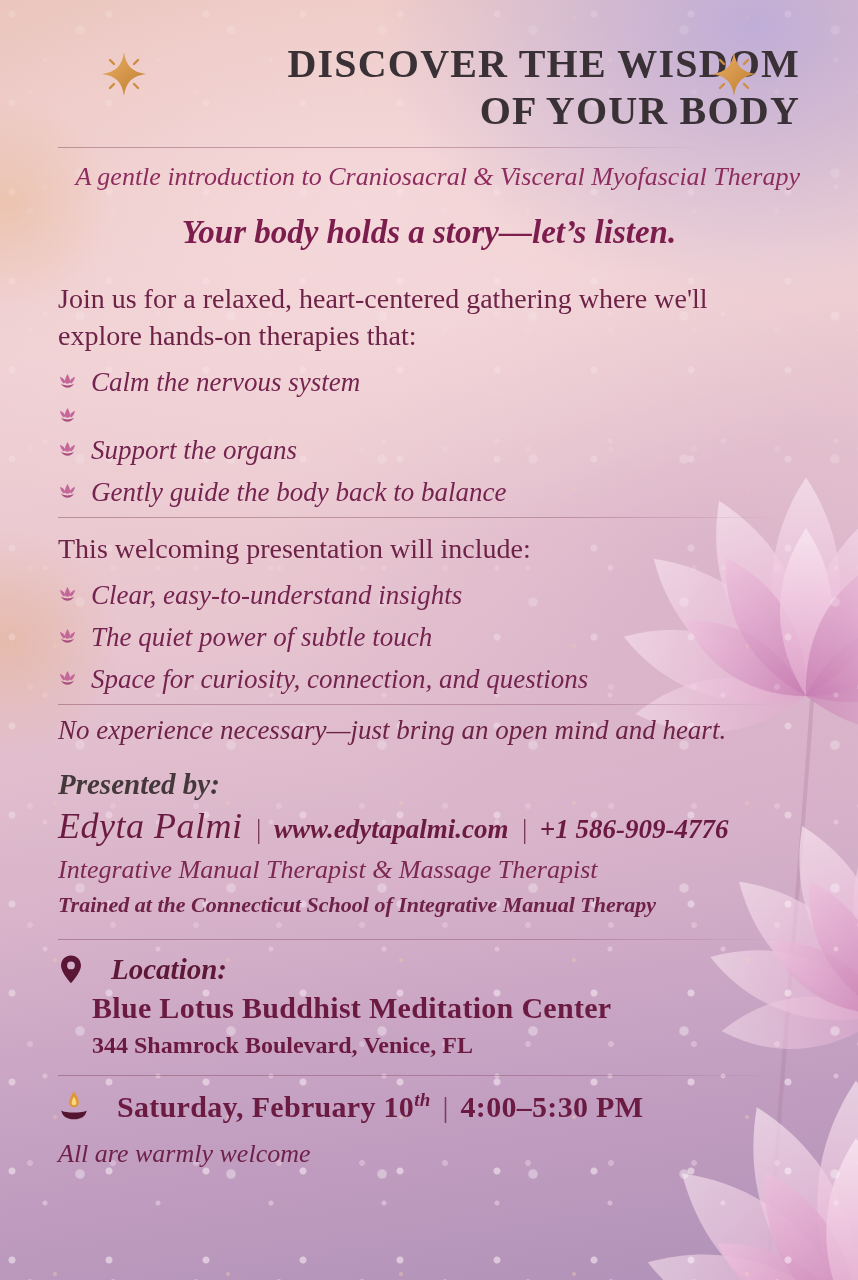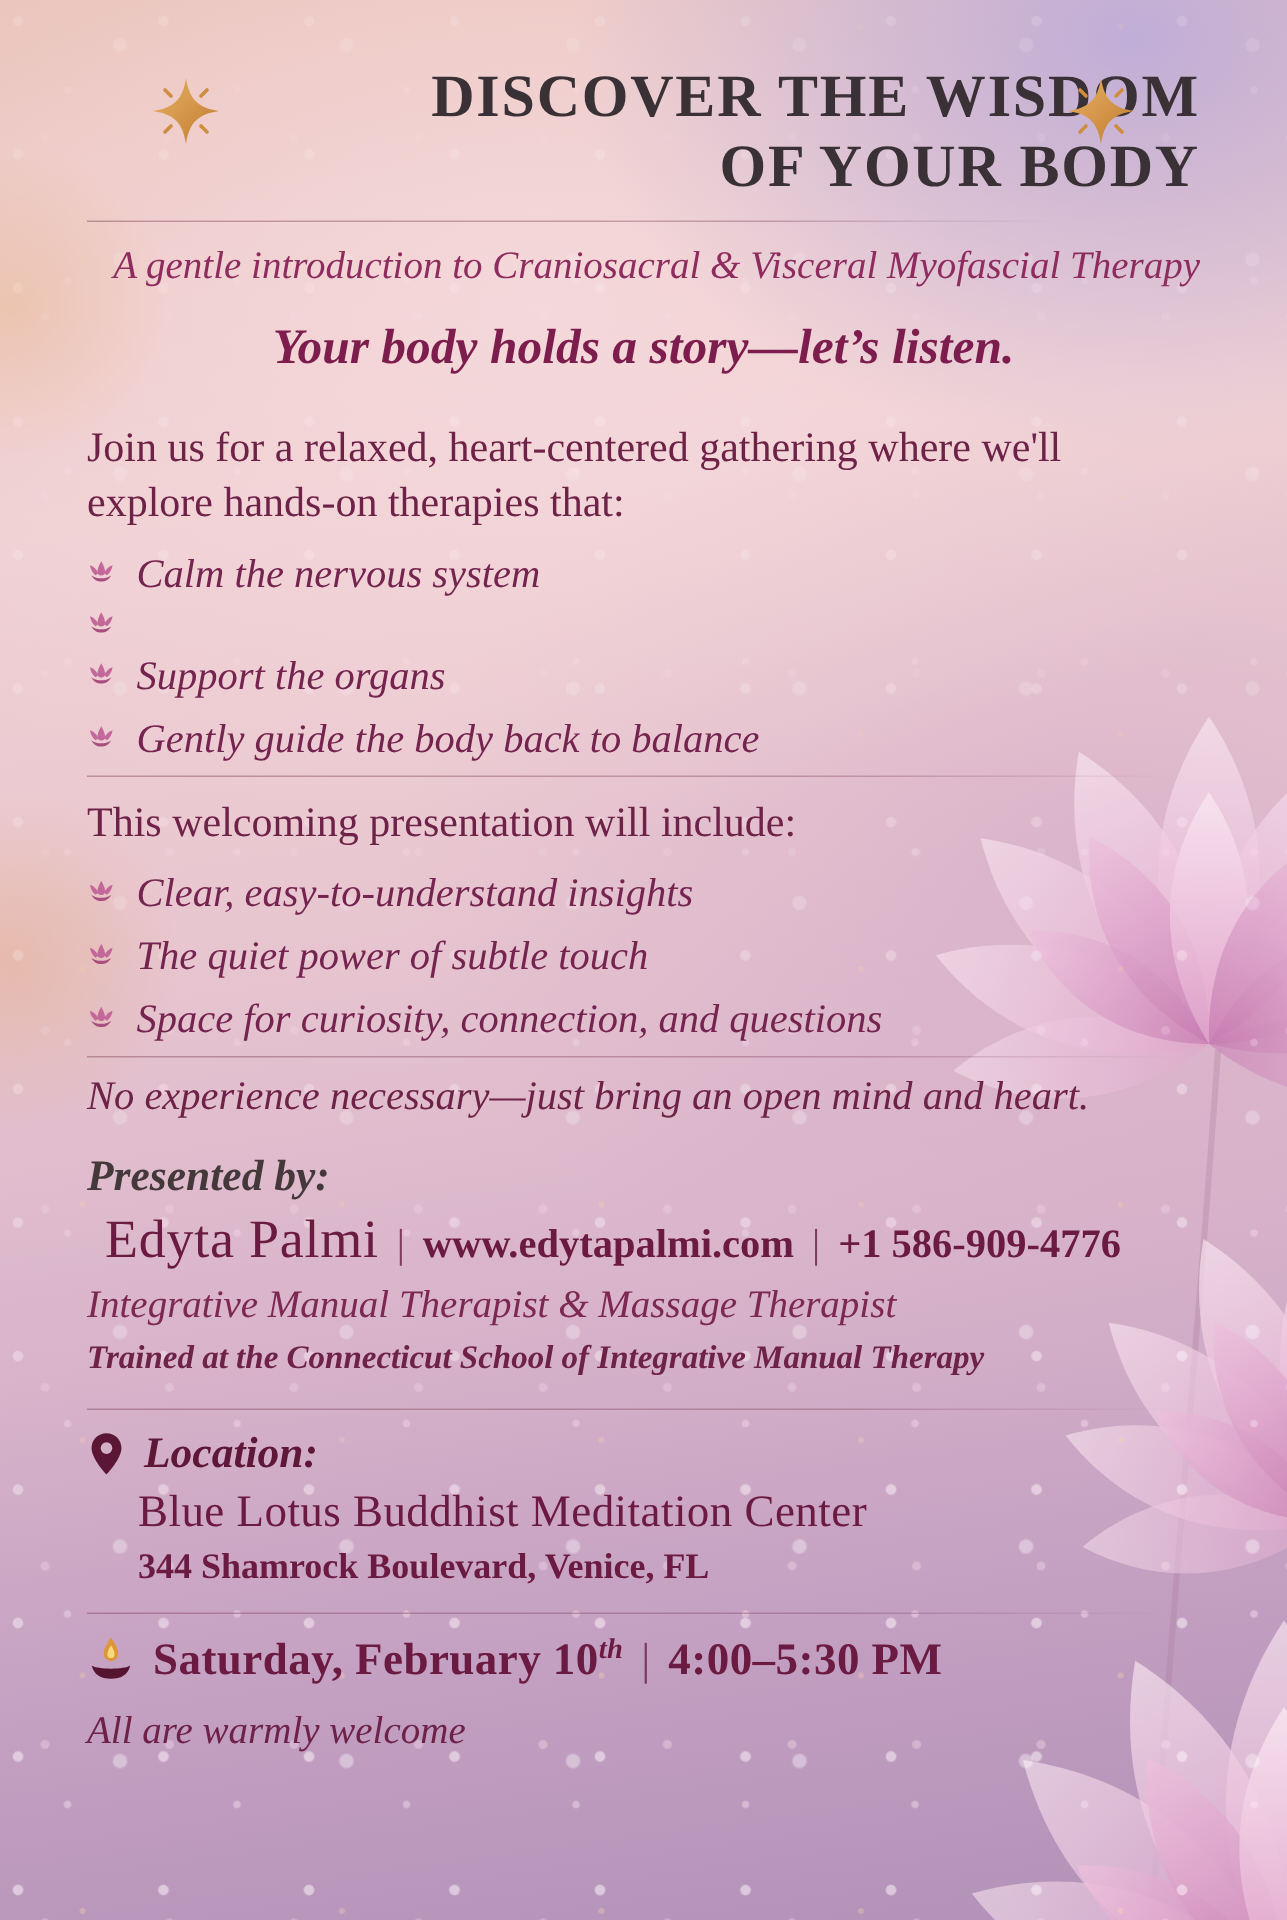--- a/index.html
+++ b/index.html
@@ -61,32 +61,32 @@
   .lead { margin:30px 0 0; font-size:28px; line-height:1.32; max-width:710px; }
   .bullets { list-style:none; margin:6px 0 0; padding:0; }
   .bullets li { display:flex; align-items:center; gap:14px; padding:5px 0; font-style:italic; font-size:27px; line-height:32px; color:#752450; }
   .bullet-icon { flex:0 0 auto; display:inline-flex; }
 
   .sec-divider { margin-top:4px; }
   .heading { margin:13px 0 0; font-size:28px; line-height:1.3; }
   .note { margin:10px 0 0; font-style:italic; font-size:27px; color:#6e2248; }
 
   .presented { margin:22px 0 0; font-style:italic; font-weight:700; font-size:29px; color:#44383b; }
-  .name-line { margin:4px 12px 0; display:flex; align-items:baseline; gap:12px; color:#6b1a41; }
+  .name-line { margin:4px 0 0; display:flex; align-items:baseline; gap:12px; color:#6b1a41;font-style:italic; }
   .name-line .name { font-size:36px; font-weight:400; letter-spacing:.5px; }
   .name-line .pipe { font-size:27px; color:#7c3a5c; }
   .name-line .contact { font-size:27px; font-weight:700; }
   .credentials { margin:8px 0 0; font-style:italic; font-size:26px; color:#7c2853; }
   .trained { margin:6px 0 0; font-style:italic; font-weight:700; font-size:22px; line-height:1.28; color:#6e2248; }
   .trained div { margin:0; }
 
   .div-presenter { margin-top:20px; }
-  .icon-row { margin-top:13px; display:flex; align-items:center; gap:12px; }
+  .icon-row { margin-top:13px; display:flex; align-items:center; gap:27px; }
   .loc-label { font-style:italic; font-weight:700; font-size:29px; color:#5e1737; }
-  .venue   { margin:5px 0 0 34px; font-weight:400; font-size:30px; color:#6b1a41; letter-spacing:.3px; }
+  .venue   { margin:5px 0 0 34px; font-weight:700; font-size:30px; color:#6b1a41; letter-spacing:.3px; }
   .address { margin:7px 0 16px 34px; font-weight:700; font-size:24px; color:#6b1a41; }
   .div-loc { margin-top:15px; }
   .date-line { font-weight:700; font-size:30px; color:#6b1a41; letter-spacing:.3px; }
   .date-line sup { font-style:italic; font-size:19px; }
   .date-line .pipe { font-weight:400; color:#7c3a5c; padding:0 4px; }
   .welcome { margin:15px 0 0; font-style:italic; font-size:26px; color:#6e2248; }
 </style>
 </head>
 <body>
 

